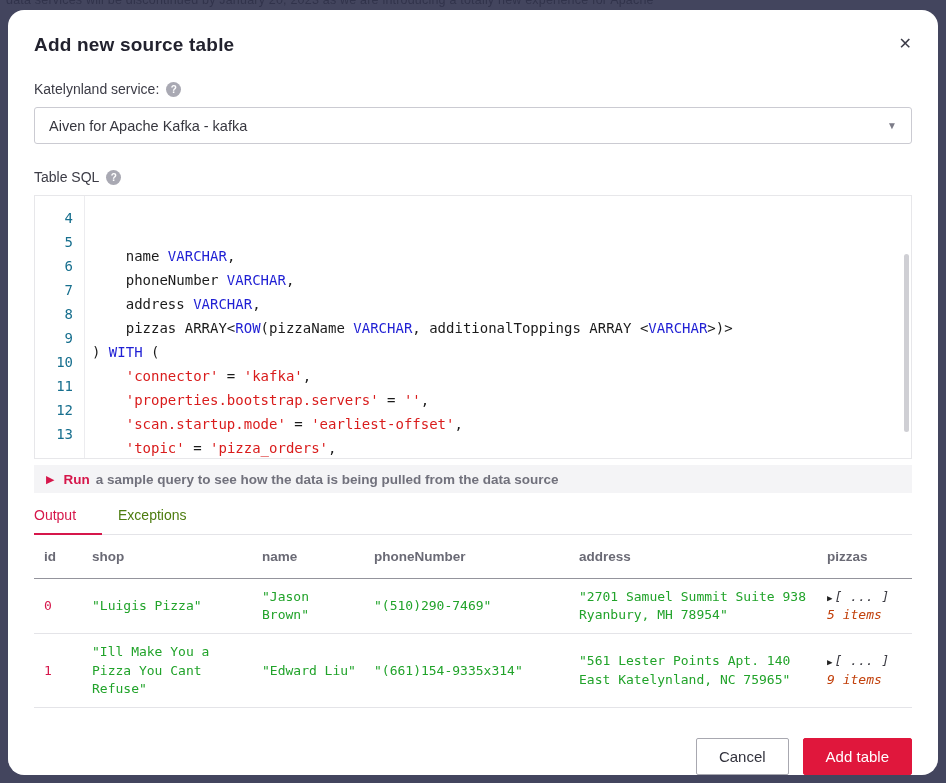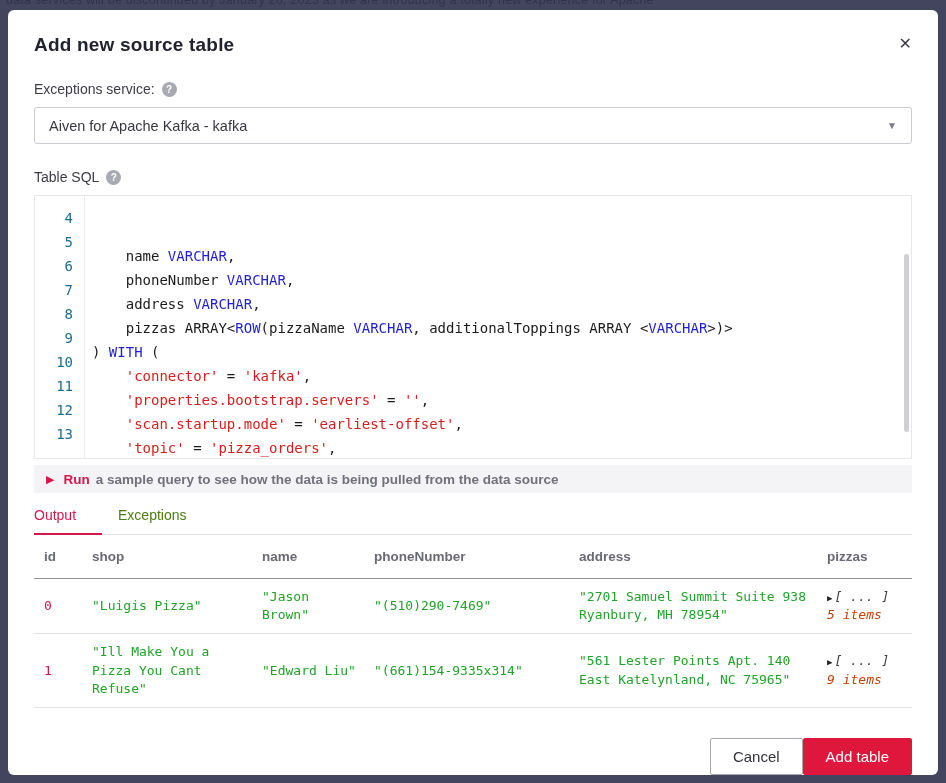--- a/index.html
+++ b/index.html
@@ -10,21 +10,21 @@
     position: relative;
     overflow: hidden;
   }
   .backdrop-banner {
     position: absolute; top: -7px; left: 6px; right: 6px; height: 16px;
     color: #23253c; opacity: .55; font-size: 12.5px; white-space: nowrap;
     overflow: hidden; letter-spacing: .2px;
   }
   .modal {
     position: absolute; left: 8px; top: 10px; width: 930px; height: 765px;
-    background: #ffffff; border-radius: 6px;
+    background: #ffffff; border-radius: 16px;
     display: flex; flex-direction: column;
     overflow: hidden;
   }
   .modal-header { padding: 24px 26px 0 26px; position: relative; }
   .modal-title { font-size: 19px; font-weight: bold; color: #22222e; letter-spacing: .2px; }
   .close-btn {
     position: absolute; right: 26px; top: 26px; border: none; background: none;
     font-size: 16px; color: #3c3c48; cursor: pointer; line-height: 1;
     font-family: "DejaVu Sans", sans-serif;
   }
@@ -92,41 +92,41 @@
     word-wrap: break-word;
   }
   table.output td:first-child { padding-left: 10px; }
   td.cell-id { color: #d6174b; }
   td.cell-green { color: #21a32a; }
   .pizzas-arrow { color: #222; font-size: 9px; font-style: normal; margin-right: 2px; cursor: pointer; }
   .pizzas-preview { color: #3c3c44; font-style: italic; }
   .pizzas-count { color: #c2410c; font-style: italic; }
 
   
-  .footer { display: flex; justify-content: flex-end; padding: 17px 26px 0 26px; }
+  .footer { display: flex; justify-content: flex-end; gap: 14px; padding: 17px 26px 0 26px; }
   .btn { font-size: 15px; border-radius: 2px; padding: 9px 22px; cursor: pointer; font-family: "Liberation Sans", sans-serif; }
   .btn-cancel { background: #ffffff; border: 1px solid #a8a8b0; color: #33333d; }
   .btn-primary { background: #e0173c; border: 1px solid #e0173c; color: #ffffff; }
 </style>
 </head>
 <body>
 
 <div class="backdrop-banner">data services will be discontinued by January 20, 2023 as we are introducing a totally new experience for Apache</div>
 
 <div class="modal">
 
   <div class="modal-header">
     <div class="modal-title">Add new source table</div>
     <button class="close-btn">✕</button>
   </div>
 
   <div class="body">
 
     <div class="field-label">
-      <span>Exceptions service:</span>
+      <span>Katelynland service:</span>
       <span class="help-icon">?</span>
     </div>
 
     <div class="select-box">
       <span>Aiven for Apache Kafka - kafka</span>
       <span class="select-caret">▼</span>
     </div>
 
     <div class="field-label">
       <span>Table SQL</span>

